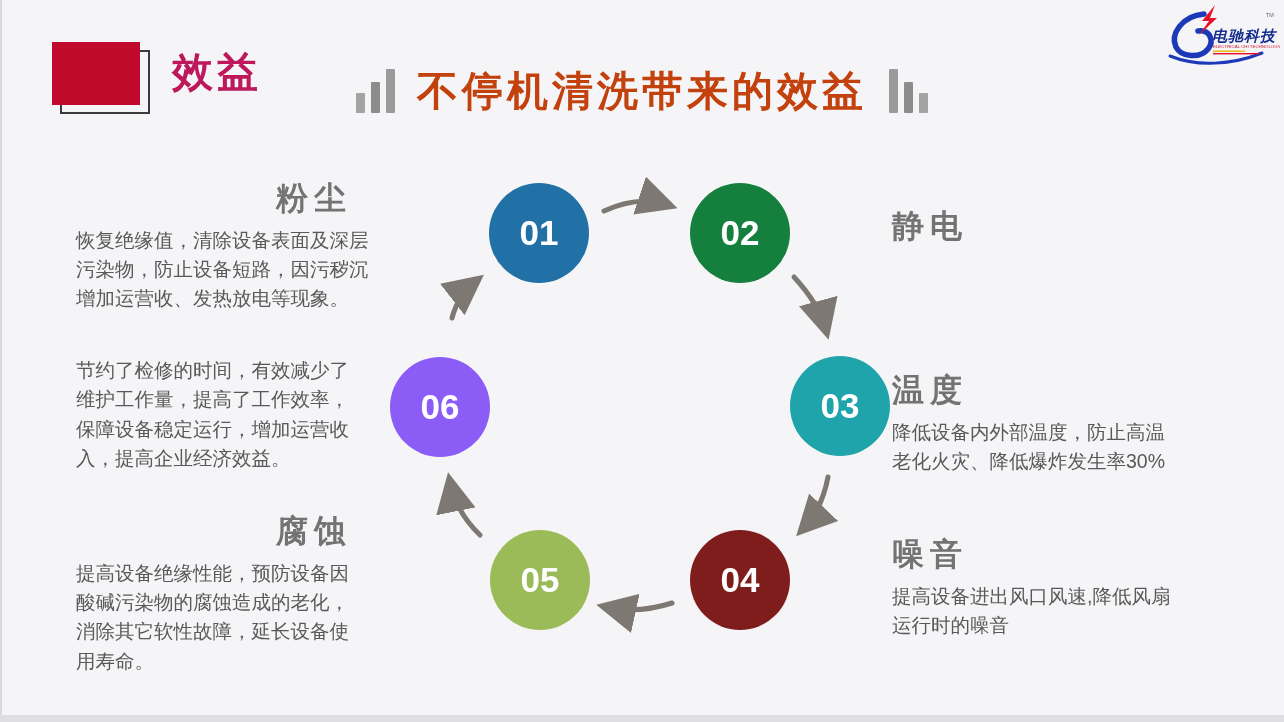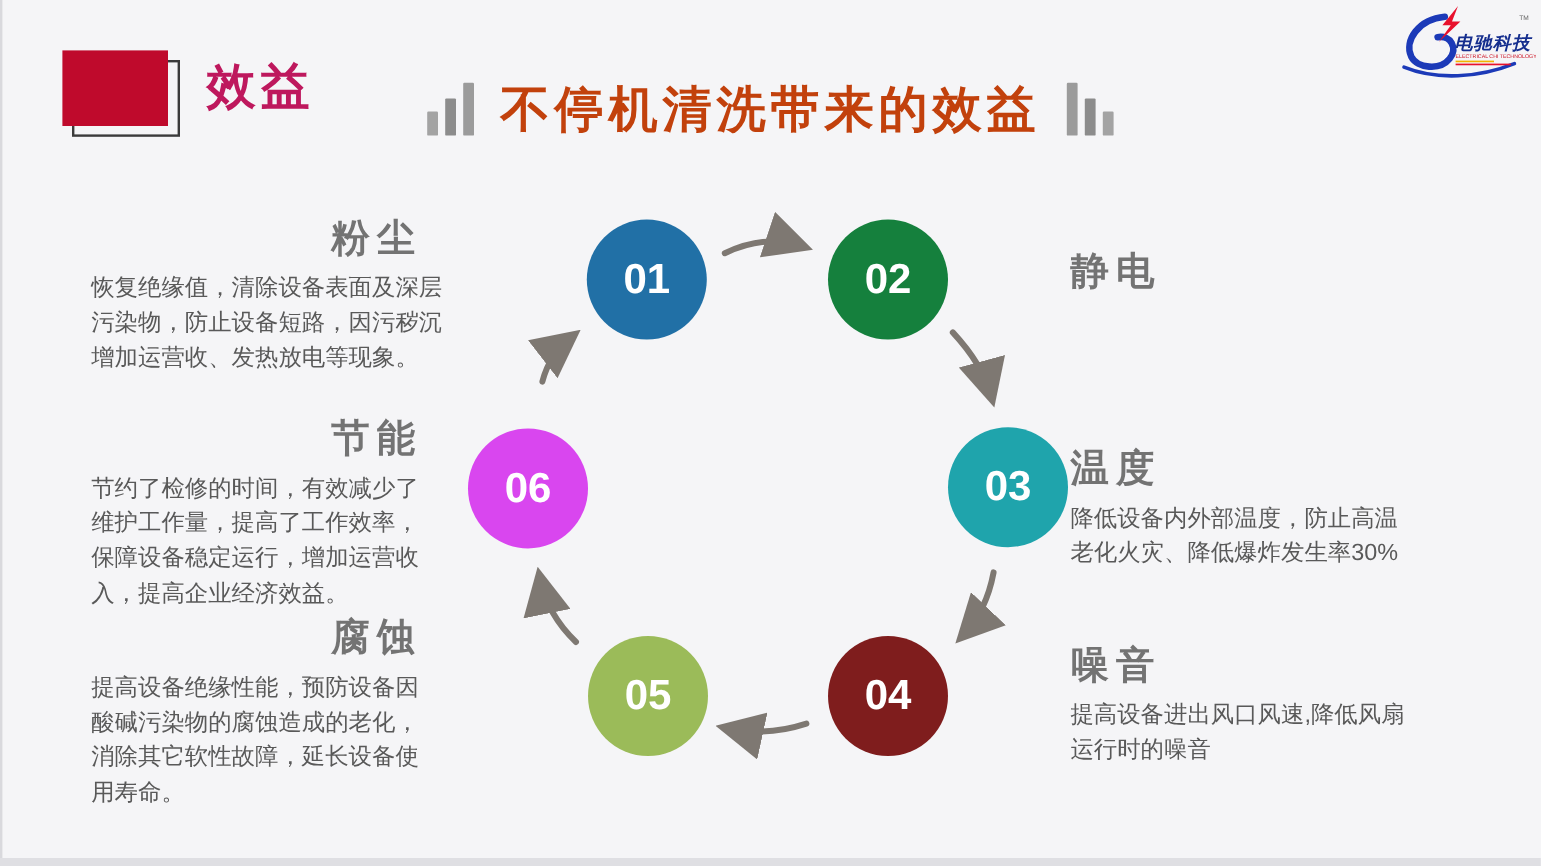--- a/index.html
+++ b/index.html
@@ -114,32 +114,31 @@
   </div>
   <div class="step-circle c03" style="background-color: rgb(31, 164, 172);">
     <span>03</span>
   </div>
   <div class="step-circle c04" style="background-color: #7f1d1d;">
     <span>04</span>
   </div>
   <div class="step-circle c05" style="background-color: rgb(155, 187, 89);">
     <span>05</span>
   </div>
-  <div class="step-circle c06" style="background-color: #d946ef;">
+  <div class="step-circle c06" style="background-color: #8b5cf6;">
     <span>06</span>
   </div>
 
   <div class="benefit left-col lb1">
     <div class="benefit-title">粉尘</div>
     <div class="benefit-body">恢复绝缘值，清除设备表面及深层
 污染物，防止设备短路，因污秽沉
 增加运营收、发热放电等现象。</div>
   </div>
   <div class="benefit left-col lb2">
-    <div class="benefit-title">节能</div>
     <div class="benefit-body">节约了检修的时间，有效减少了
 维护工作量，提高了工作效率，
 保障设备稳定运行，增加运营收
 入，提高企业经济效益。</div>
   </div>
   <div class="benefit left-col lb3">
     <div class="benefit-title">腐蚀</div>
     <div class="benefit-body">提高设备绝缘性能，预防设备因
 酸碱污染物的腐蚀造成的老化，
 消除其它软性故障，延长设备使

